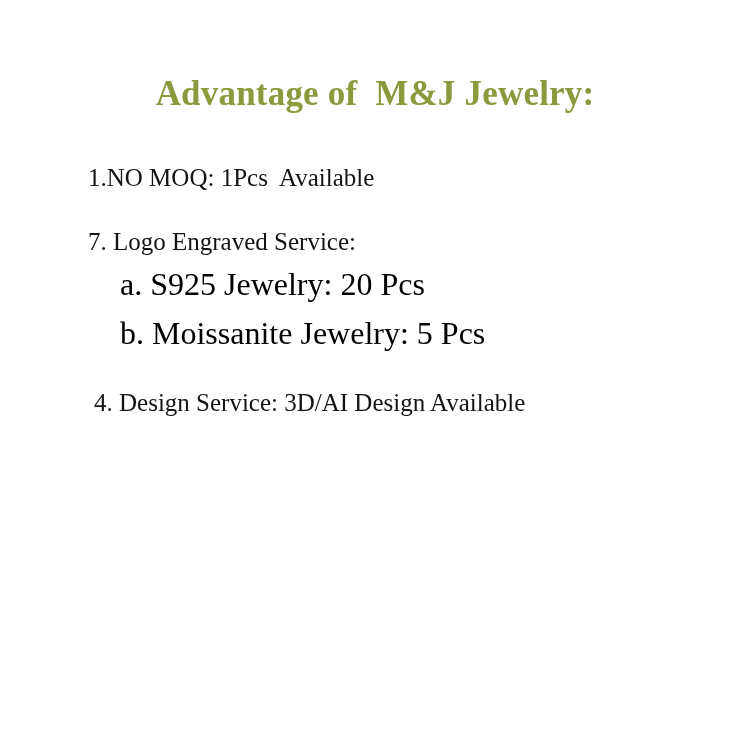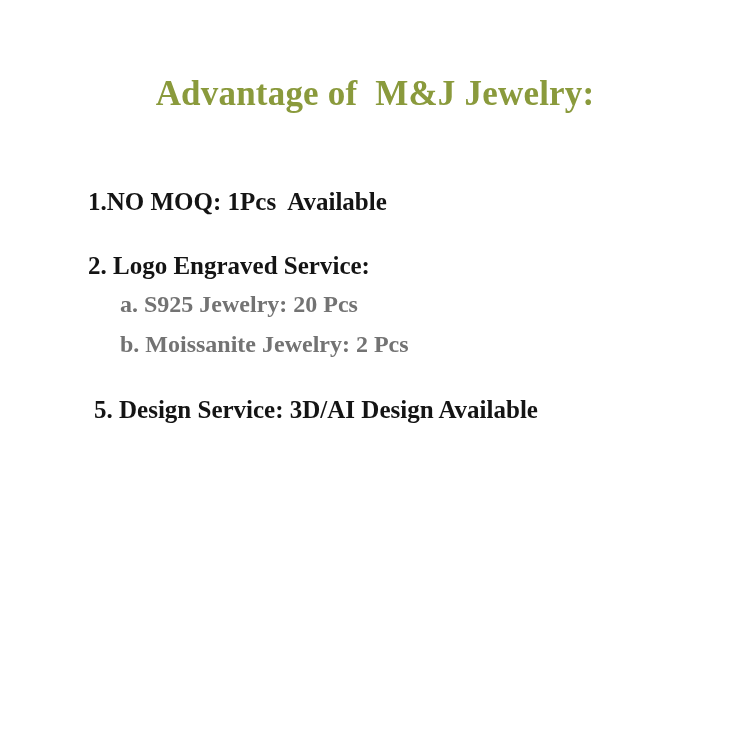--- a/index.html
+++ b/index.html
@@ -27,39 +27,38 @@
     width: 750px;
     text-align: center;
     font-size: 35px;
     font-weight: bold;
     color: #8a9a3c;
     letter-spacing: 0.2px;
     white-space: pre;
   }
   .list {
     position: absolute;
-    top: 188px;
+    top: 164px;
     left: 88px;
     width: 620px;
-    font-weight: bold;
   }
   .item {
     font-size: 25px;
     line-height: 1.1;
     color: #141414;
     margin-bottom: 36px;
     white-space: pre;
   }
   .item.tight {
     margin-bottom: 12px;
   }
   .sub {
-    font-size: 24px;
+    font-size: 32px;
     line-height: 1.1;
-    color: #737373;
+    color: #000000;
     margin-left: 32px;
     margin-bottom: 14px;
     white-space: pre;
   }
   .sub.last {
     margin-bottom: 38px;
   }
   .item.final {
     margin-left: 6px;
     margin-bottom: 0;
@@ -71,22 +70,22 @@
 <div class="page">
 
   <div class="title">Advantage of  M&amp;J Jewelry:</div>
 
   <div class="list">
 
     <div class="item">1.NO MOQ: 1Pcs  Available</div>
 
 
 
-    <div class="item tight">2. Logo Engraved Service:</div>
+    <div class="item tight">7. Logo Engraved Service:</div>
 
     <div class="sub">a. S925 Jewelry: 20 Pcs</div>
 
-    <div class="sub last">b. Moissanite Jewelry: 2 Pcs</div>
+    <div class="sub last">b. Moissanite Jewelry: 5 Pcs</div>
 
-    <div class="item final">5. Design Service: 3D/AI Design Available</div>
+    <div class="item final">4. Design Service: 3D/AI Design Available</div>
 
   </div>
 </div>
 
 </body></html>

